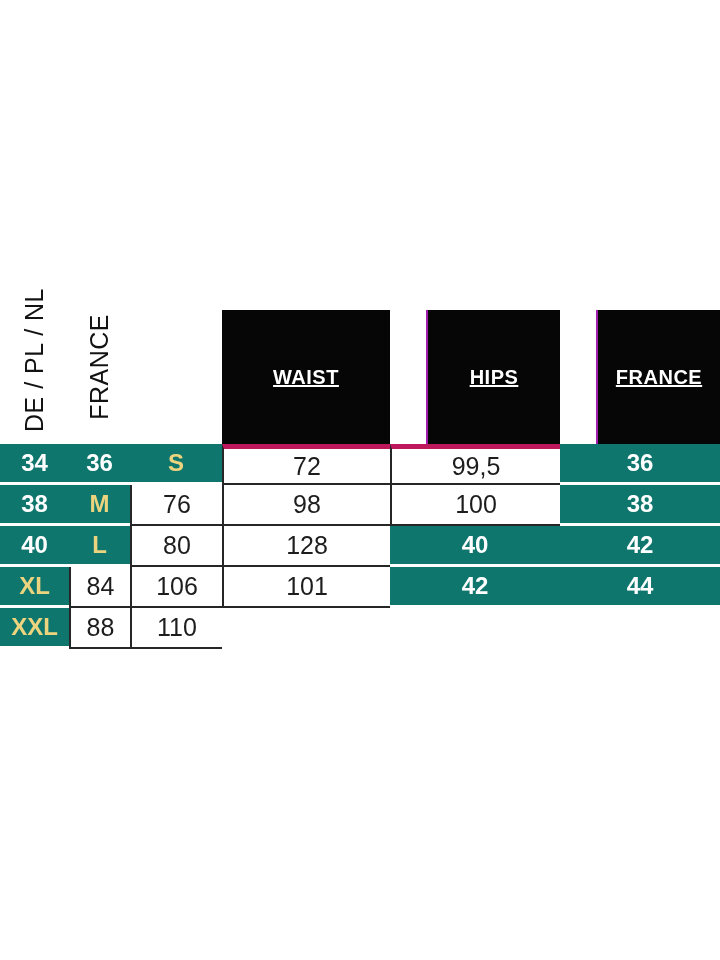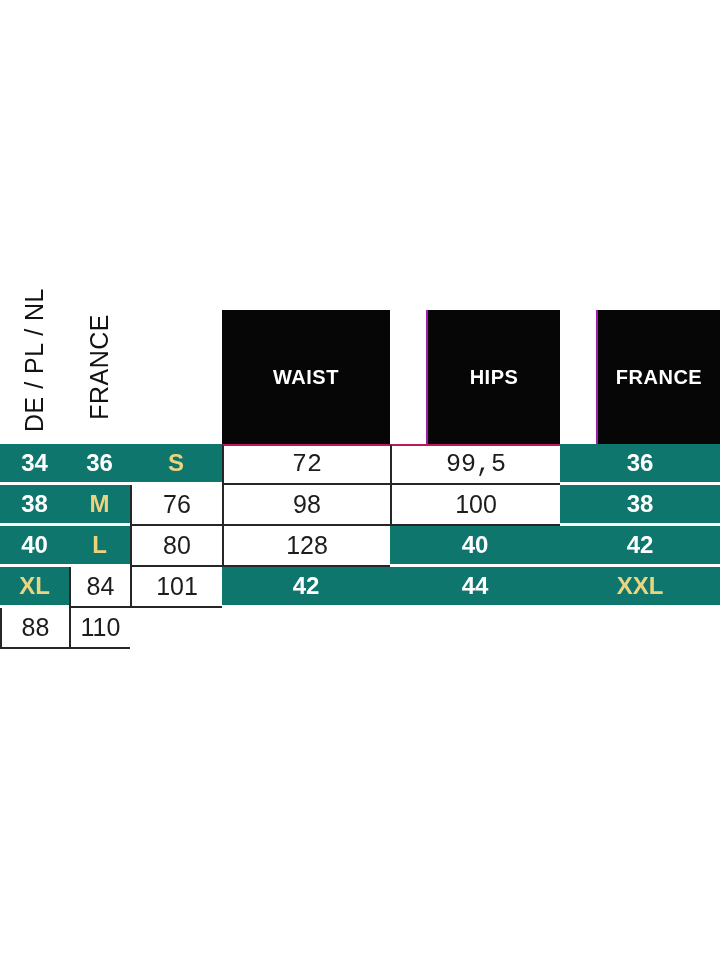--- a/index.html
+++ b/index.html
@@ -47,20 +47,21 @@
   .hcell-black {
     background: #060606;
     margin-top: 20px;
     display: flex;
     align-items: center;
     justify-content: center;
     color: #ffffff;
     font-size: 20px;
     font-weight: 700;
     letter-spacing: 0.5px;
+    text-decoration: underline;
   }
   .hcell-black.divided { border-left: 2px solid #a21caf; margin-left: 36px; }
   
   .bcell {
     background: #0f766e;
     border-bottom: 3px solid #ffffff;
     display: flex;
     align-items: center;
     justify-content: center;
     color: #ffffff;
@@ -73,21 +74,21 @@
     background: #ffffff;
     display: flex;
     align-items: center;
     justify-content: center;
     color: #1d1d1d;
     font-size: 25px;
     font-weight: 400;
     border-bottom: 2px solid #262626;
     border-left: 2px solid #262626;
   }
-  .wcell.first-row { border-top: 2px solid #be185d; font-family: Liberation Mono, monospace; }
+  .wcell.first-row { border-top: 5px solid #be185d; }
 </style>
 </head>
 <body>
 
 <div class="page">
   <div class="size-grid">
 
     <div class="hcell-white c1">
       <span class="vertical-label">DE / PL / NL</span>
     </div>
@@ -115,20 +116,21 @@
     <div class="bcell">38</div>
     <div class="bcell">40</div>
     <div class="bcell size">L</div>
     <div class="wcell">80</div>
     <div class="wcell">128</div>
 
     <div class="bcell">40</div>
     <div class="bcell">42</div>
     <div class="bcell size">XL</div>
     <div class="wcell">84</div>
+    <div class="wcell">106</div>
     <div class="wcell">101</div>
 
     <div class="bcell">42</div>
     <div class="bcell">44</div>
     <div class="bcell size">XXL</div>
     <div class="wcell">88</div>
     <div class="wcell">110</div>
 
   </div>
 </div>

